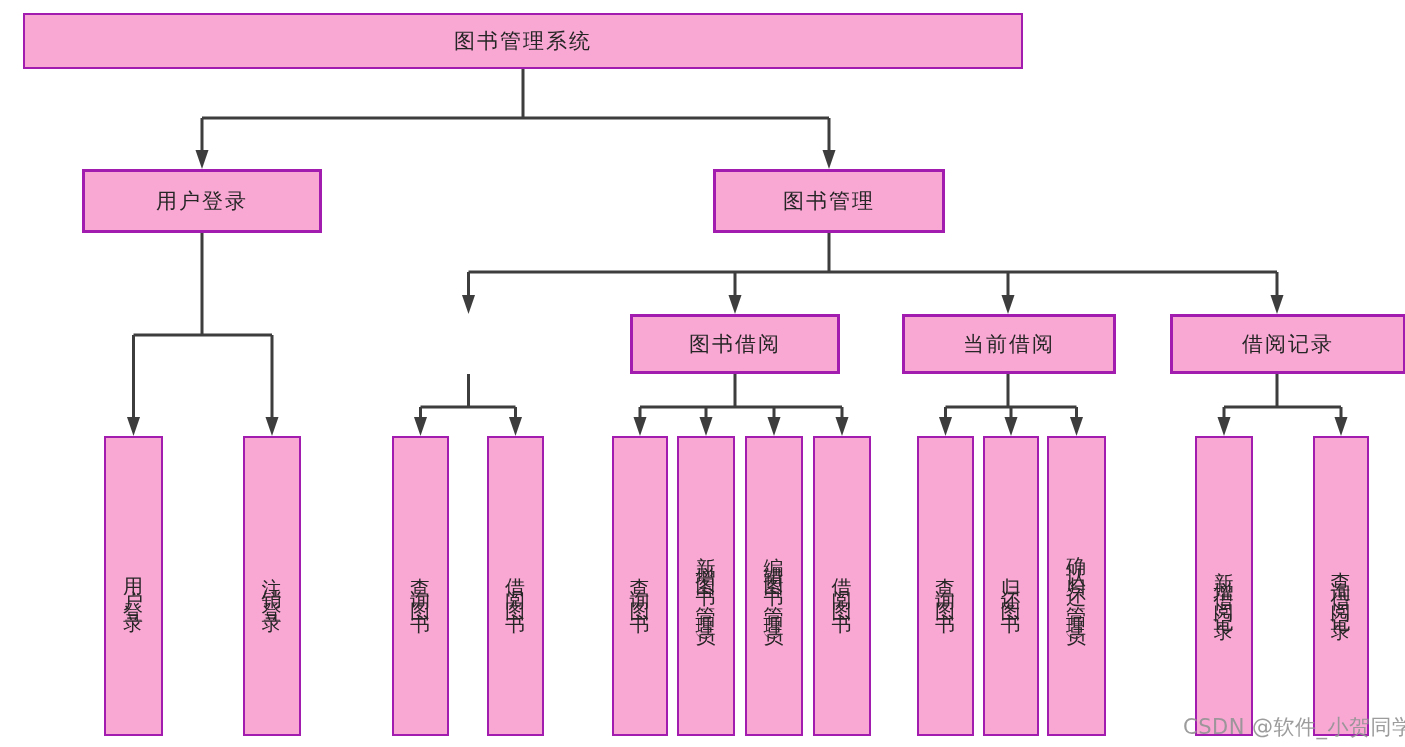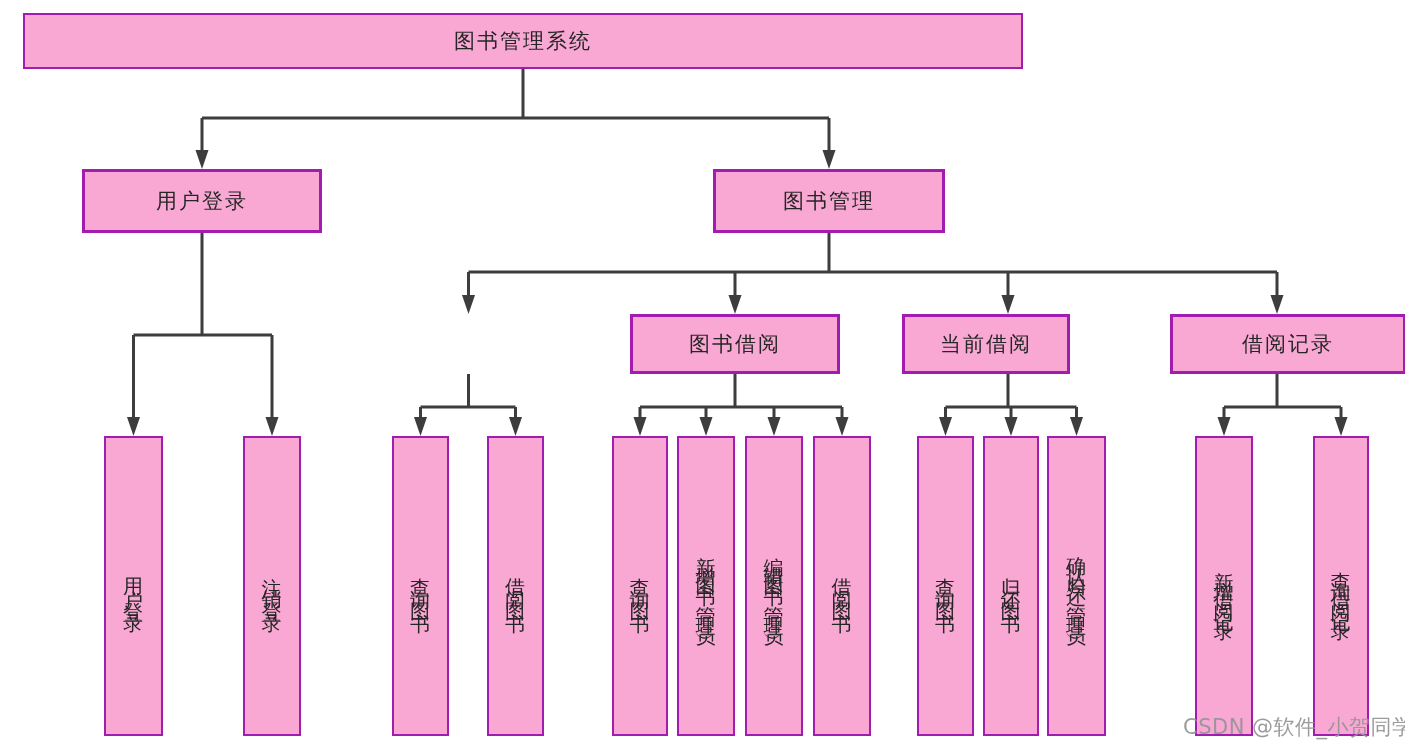--- a/index.html
+++ b/index.html
@@ -85,21 +85,21 @@
   <div class="node" style="left:82px;top:169px;width:240px;height:64px">
     <span class="hlabel">用户登录</span>
   </div>
   <div class="node" style="left:713px;top:169px;width:232px;height:64px">
     <span class="hlabel">图书管理</span>
   </div>
 
   <div class="node" style="left:630px;top:314px;width:210px;height:60px">
     <span class="hlabel">图书借阅</span>
   </div>
-  <div class="node" style="left:902px;top:314px;width:168px;height:60px">
+  <div class="node" style="left:902px;top:314px;width:214px;height:60px">
     <span class="hlabel">当前借阅</span>
   </div>
   <div class="node" style="left:1170px;top:314px;width:236px;height:60px">
     <span class="hlabel">借阅记录</span>
   </div>
 
   <div class="node leaf" style="left:104px;top:436px;width:59px;height:300px">
     <span class="vlabel">用户登录</span>
   </div>
   <div class="node leaf" style="left:243px;top:436px;width:58px;height:300px">

